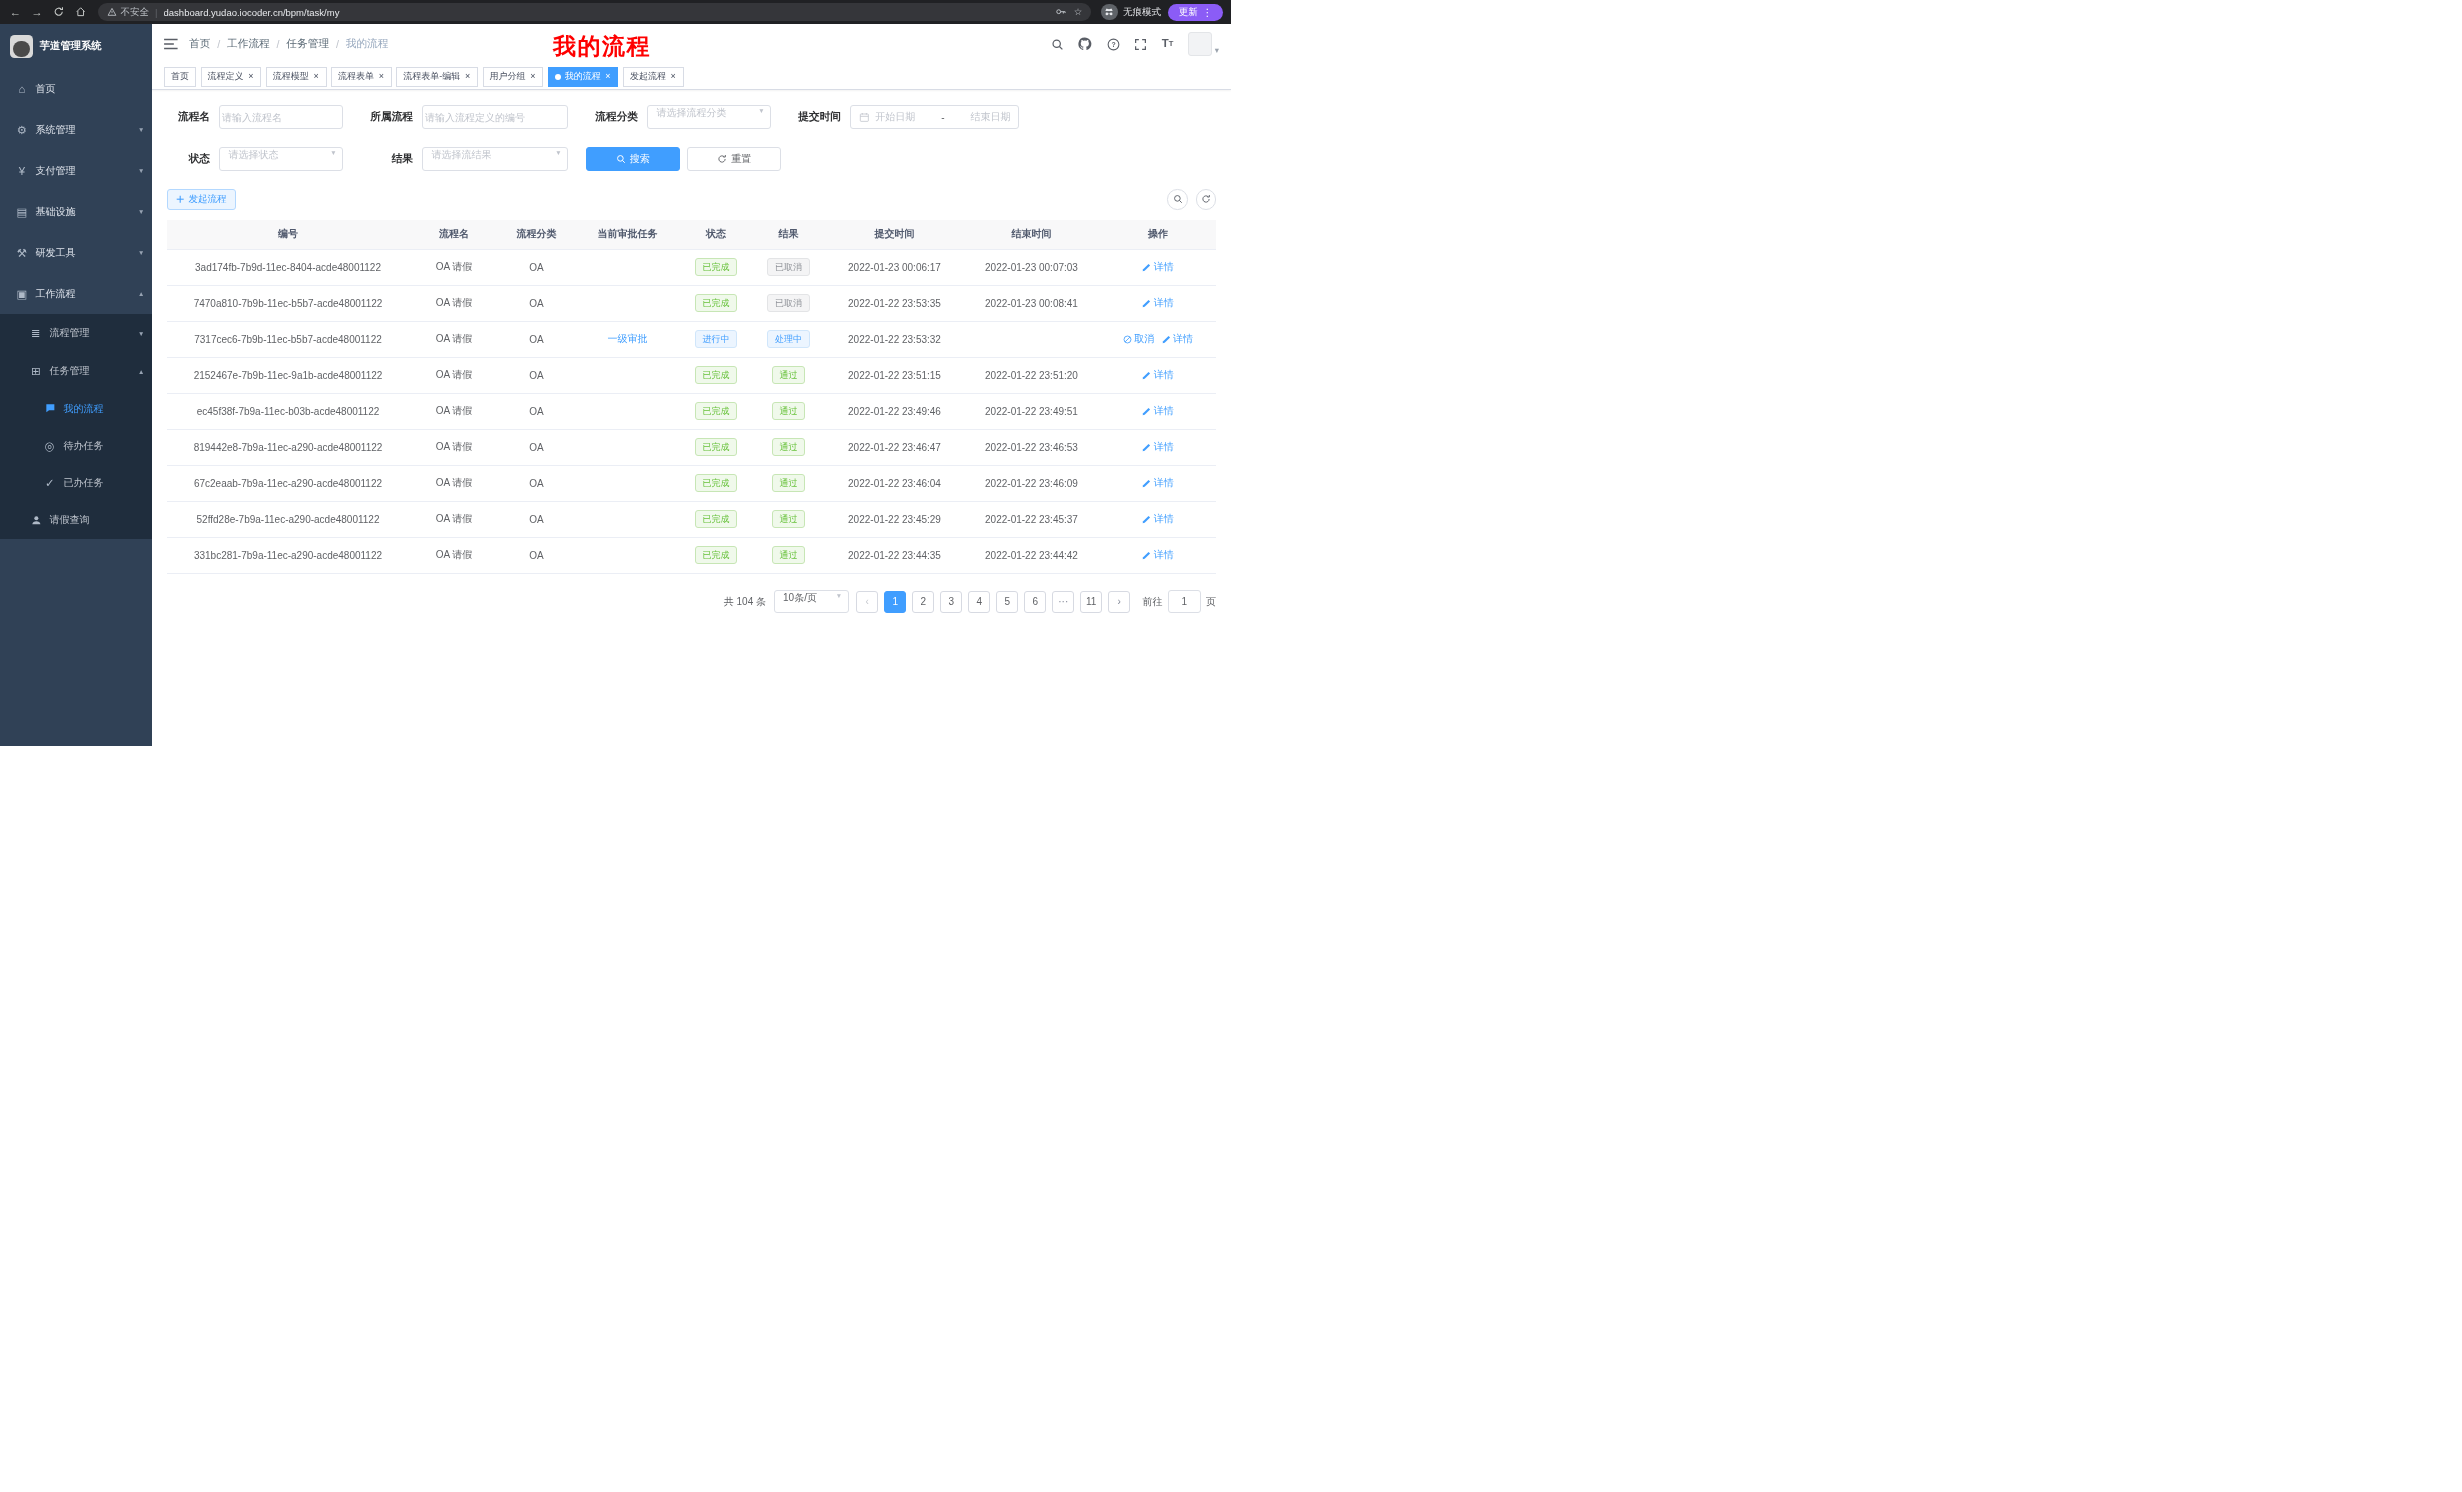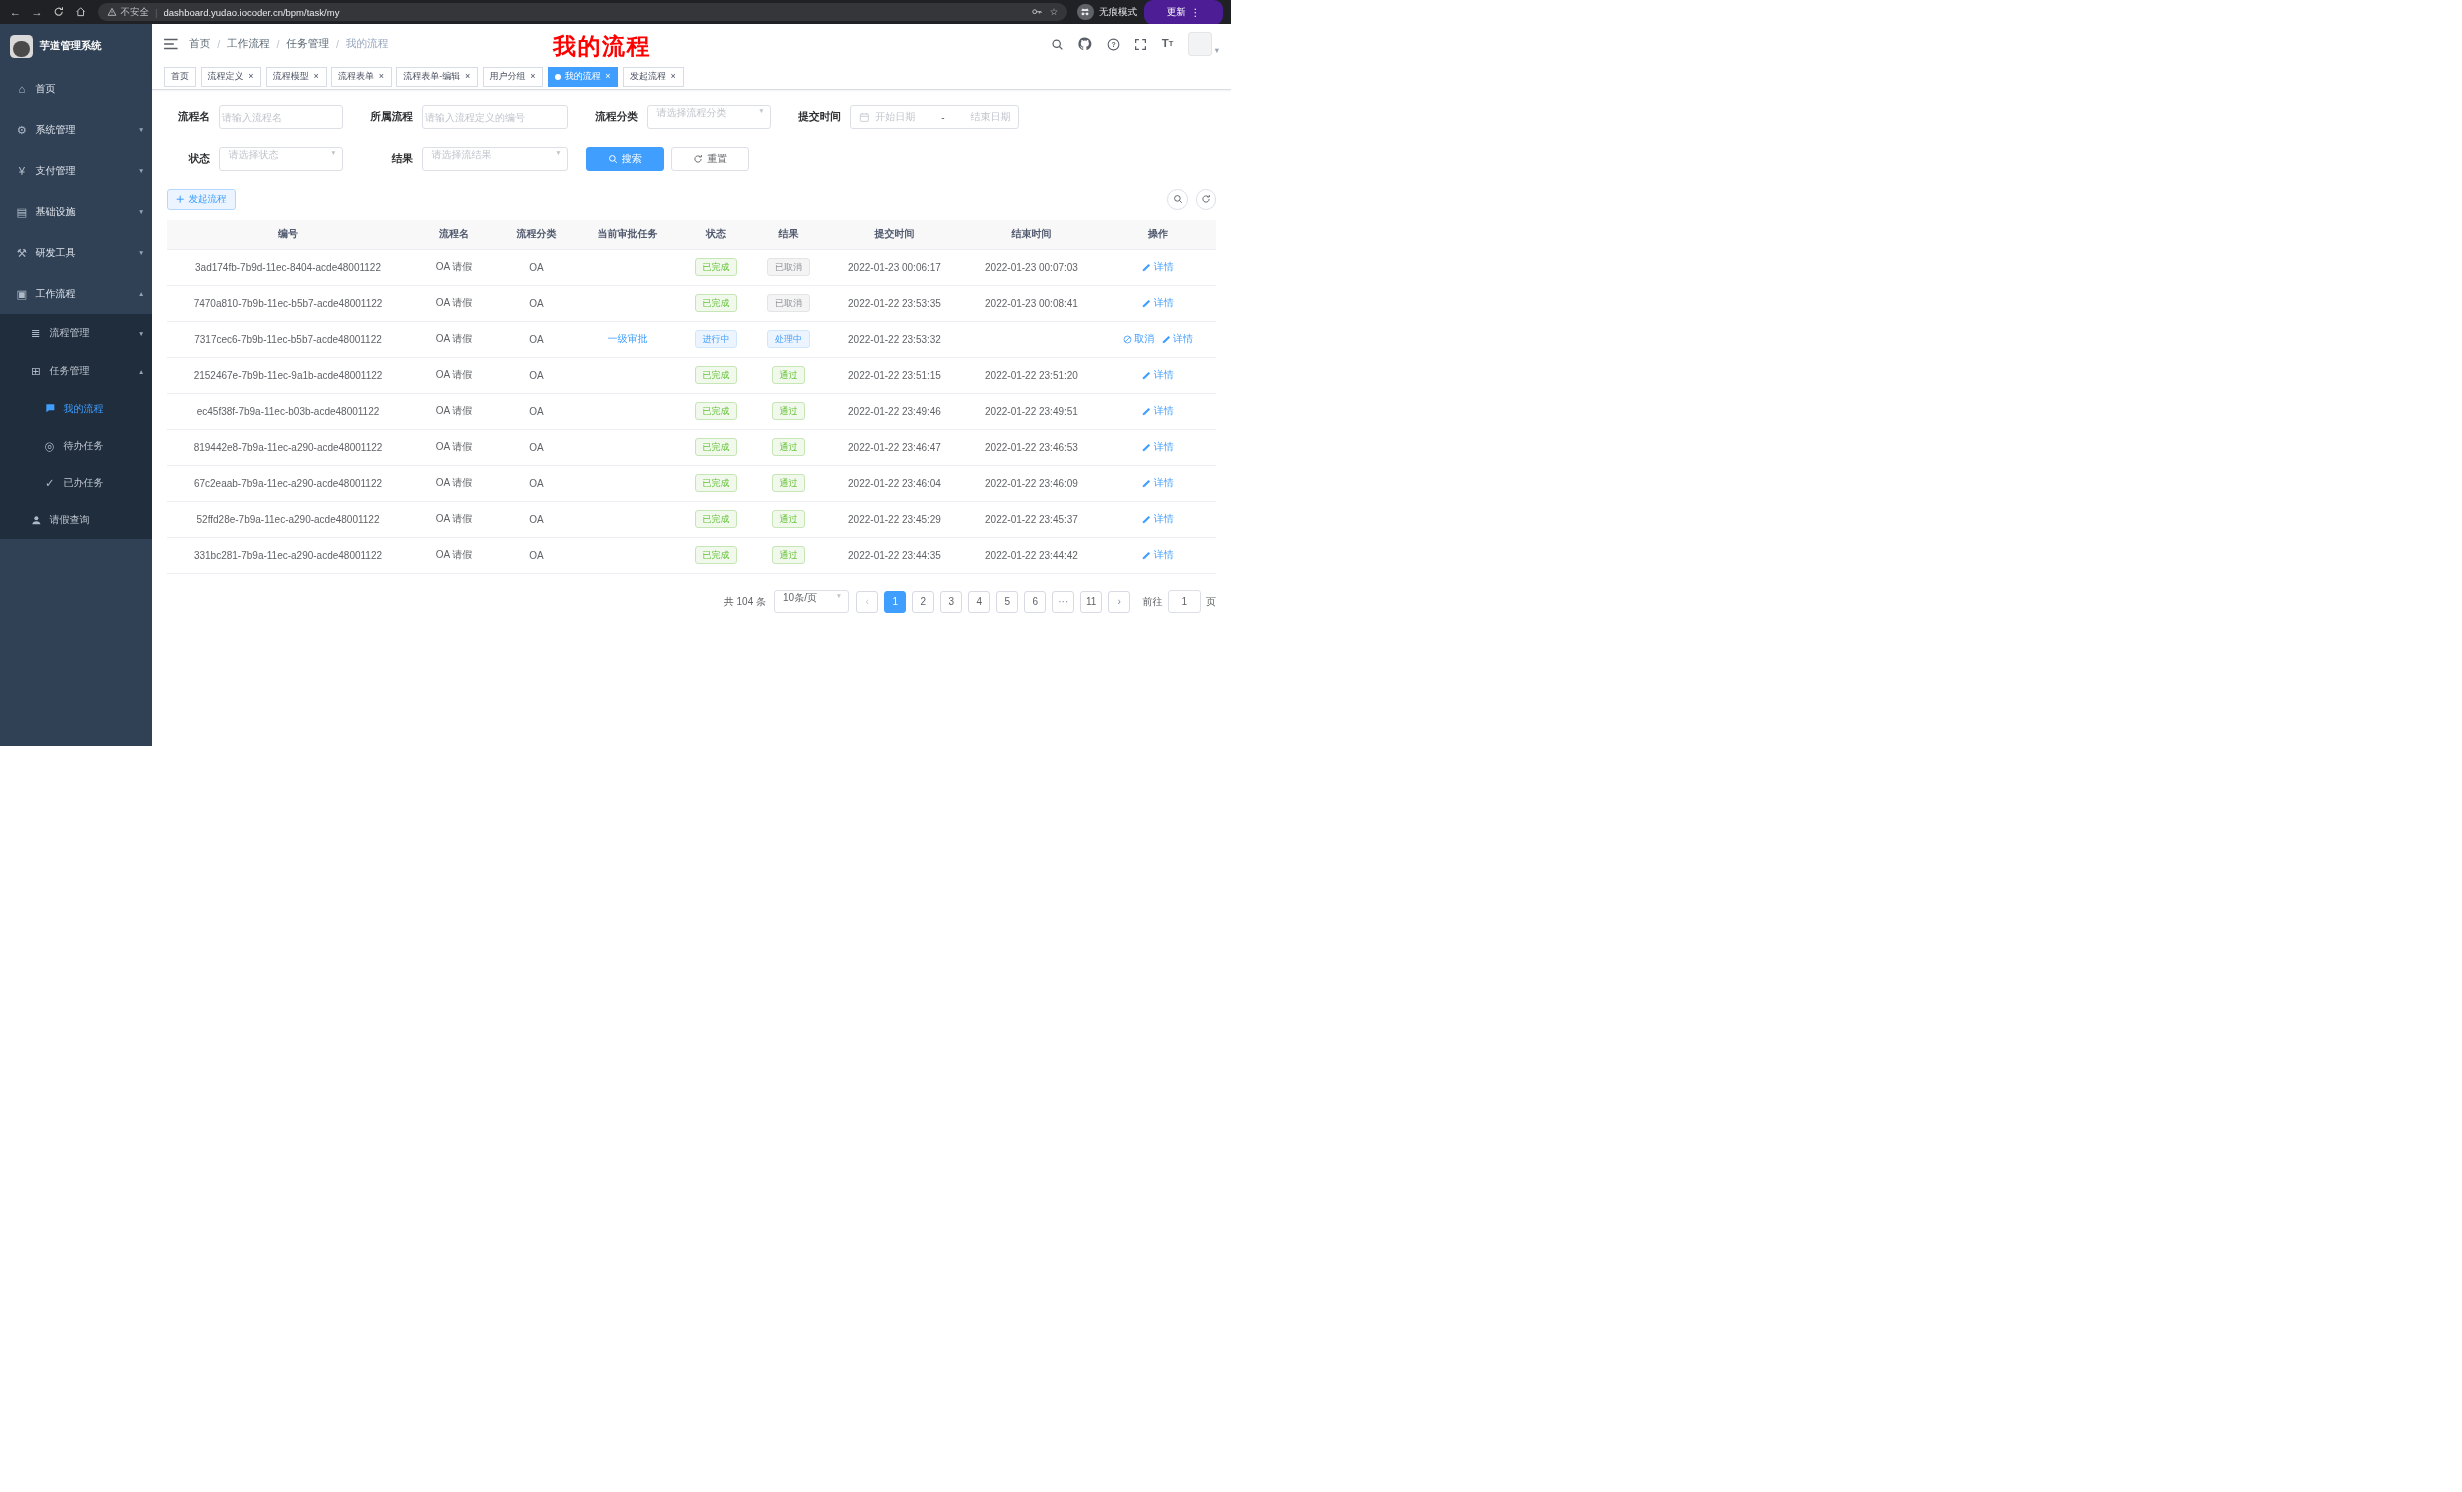--- a/index.html
+++ b/index.html
@@ -14,22 +14,22 @@
     color:#c4c7c5;font-size:11.4px;cursor:pointer;flex-shrink:0}
   .omnibox{flex:1;height:17.5px;background:#35363a;border-radius:9px;display:flex;
     align-items:center;padding:0 9px;gap:6px;color:#e8eaed;font-size:9.5px;margin:0 3px;min-width:0}
   .omni-sep{color:#5f6368}
   .omni-url{flex:1;white-space:nowrap;overflow:hidden;text-overflow:ellipsis;color:#e8eaed}
   .omni-warning{display:flex;align-items:center;gap:3.8px;color:#bdc1c6}
   .omni-right{display:flex;align-items:center;gap:7.6px;color:#bdc1c6}
   .incog{display:flex;align-items:center;gap:5.3px;color:#e8eaed;font-size:9.5px;white-space:nowrap}
   .incog-badge{width:16.7px;height:16.7px;border-radius:50%;background:#5f6368;display:flex;
     align-items:center;justify-content:center;color:#e8eaed}
-  .update-chip{height:25px;border-radius:9px;background:#4c1d95;color:#fff;display:flex;
-    align-items:center;gap:4.6px;padding:0 23px;font-size:9.5px;cursor:pointer;white-space:nowrap}
+  .update-chip{height:17px;border-radius:9px;background:#8b5cf6;color:#fff;display:flex;
+    align-items:center;gap:4.6px;padding:0 11px;font-size:9.5px;cursor:pointer;white-space:nowrap}
   .kebab{font-size:10px}
 
   
   .app{display:flex;height:722px}
   .sidebar{width:152px;background:#304156;flex-shrink:0;overflow:hidden;font-size:10px;color:#bfcbd9}
   .logo{height:44px;display:flex;align-items:center;gap:6.8px;padding:0 10px}
   .logo-img{width:23px;height:23px;border-radius:4.6px;background:#d9d9d9;position:relative;overflow:hidden;flex-shrink:0}
   .logo-img::after{content:"";position:absolute;left:3px;top:6px;width:16.7px;height:16.7px;
     border-radius:50%;background:#4a4a4a}
   .logo-title{color:#fff;font-size:10.3px;font-weight:700;white-space:nowrap}
@@ -81,21 +81,21 @@
   .finput::placeholder{color:#c0c4cc}
   .fselect{display:flex;align-items:flex-start;justify-content:space-between;padding:0 6.8px 0 8.4px;cursor:pointer}
   .fselect .ph{color:#c0c4cc}
   .fselect .caret2{color:#c0c4cc;font-size:7.6px}
   .daterange{display:flex;align-items:center;padding:0 7.6px;gap:6px;cursor:pointer}
   .daterange .ph{color:#c0c4cc}
   .dr-sep{color:#606266;flex:1;text-align:center}
   .dr-icon{color:#c0c4cc}
   .w163{width:124px}.w192{width:146px}.w222{width:169px}
   .btn{height:24px;border-radius:3px;font-size:10px;display:inline-flex;align-items:center;
-    gap:3.8px;padding:0 21px;cursor:pointer;border:0.8px solid #dcdfe6;background:#fff;color:#606266;
+    gap:3.8px;padding:0 29px;cursor:pointer;border:0.8px solid #dcdfe6;background:#fff;color:#606266;
     font-family:Liberation Serif, serif}
   .btn.primary{background:#409eff;border-color:#409eff;color:#fff}
   .btn + .btn{margin-left:7.6px}
 
   .toolbar{display:flex;align-items:center;margin-bottom:10.7px}
   .btn-plain{height:20.5px;padding:0 8.4px;border-radius:3px;border:0.8px solid #b3d8ff;
     background:#ecf5ff;color:#409eff;font-size:9.5px;display:inline-flex;align-items:center;gap:3.8px;cursor:pointer;font-family:inherit}
   .circle-btn{width:20.5px;height:20.5px;border-radius:50%;border:0.8px solid #dcdfe6;background:#fff;
     display:flex;align-items:center;justify-content:center;color:#5a5e66;cursor:pointer}
   .circle-btn + .circle-btn{margin-left:7.6px}

